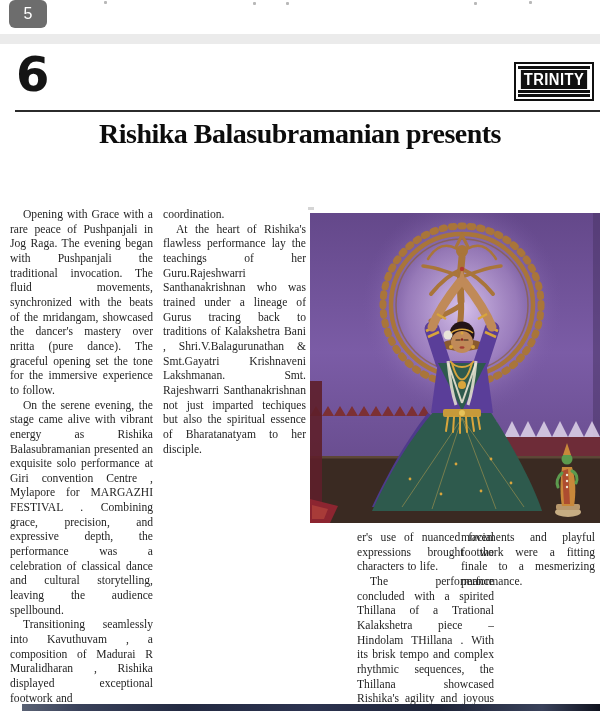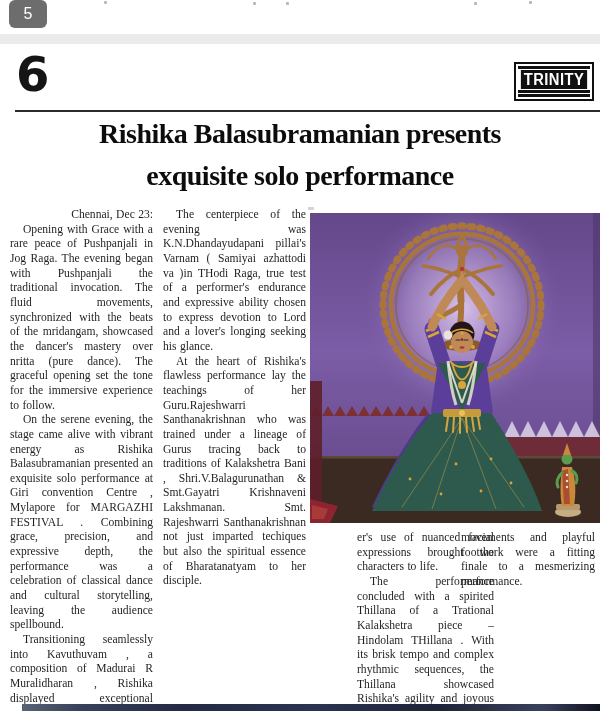--- a/index.html
+++ b/index.html
@@ -96,31 +96,29 @@
       <div class="logo-rule"></div>
       <div class="logo-rule"></div>
     </div>
     <div class="partial-letter">M</div>
   </div>
 </div>
 <div class="masthead-rule"></div>
 
 <div class="headline">
   <div>Rishika Balasubramanian presents</div>
-  <div>exquisite solo performance</div>
 </div>
 
 <div class="col col1">
-  <p class="dateline">Chennai, Dec 23:</p>
   <p>Opening with Grace with a rare peace of Pushpanjali in Jog Raga. The evening began with Pushpanjali the traditional invocation. The fluid movements, synchronized with the beats of the mridangam, showcased the dancer's mastery over nritta (pure dance). The graceful opening set the tone for the immersive experience to follow.</p>
   <p>On the serene evening, the stage came alive with vibrant energy as Rishika Balasubramanian presented an exquisite solo performance at Giri convention Centre , Mylapore for MARGAZHI FESTIVAL . Combining grace, precision, and expressive depth, the performance was a celebration of classical dance and cultural storytelling, leaving the audience spellbound.</p>
   <p>Transitioning seamlessly into Kavuthuvam , a composition of Madurai R Muralidharan , Rishika displayed exceptional footwork and</p>
 </div>
 <div class="col col2">
-  <p>The centerpiece of the evening was K.N.Dhandayudapani pillai's Varnam ( Samiyai azhattodi va )in THodi Raga, true test of a performer's endurance and expressive ability chosen to express devotion to Lord and a lover's longing seeking his glance.</p>
+  <p class="cont">coordination.</p>
   <p>At the heart of Rishika's flawless performance lay the teachings of her Guru.Rajeshwarri Santhanakrishnan who was trained under a lineage of Gurus tracing back to traditions of Kalakshetra Bani , Shri.V.Balagurunathan &amp; Smt.Gayatri Krishnaveni Lakshmanan. Smt. Rajeshwarri Santhanakrishnan not just imparted techiques but also the spiritual essence of Bharatanatyam to her disciple.</p>
 </div>
 <div class="col col3">
   <p class="cont">er's use of nuanced facial expressions brought the characters to life.</p>
   <p>The performance concluded with a spirited Thillana of a Trational Kalakshetra piece – Hindolam THillana . With its brisk tempo and complex rhythmic sequences, the Thillana showcased Rishika's agility and joyous energy. The vibrant</p>
 </div>
 <div class="col col4">
   <p class="cont">movements and playful footwork were a fitting finale to a mesmerizing performance.</p>
 </div>
 

